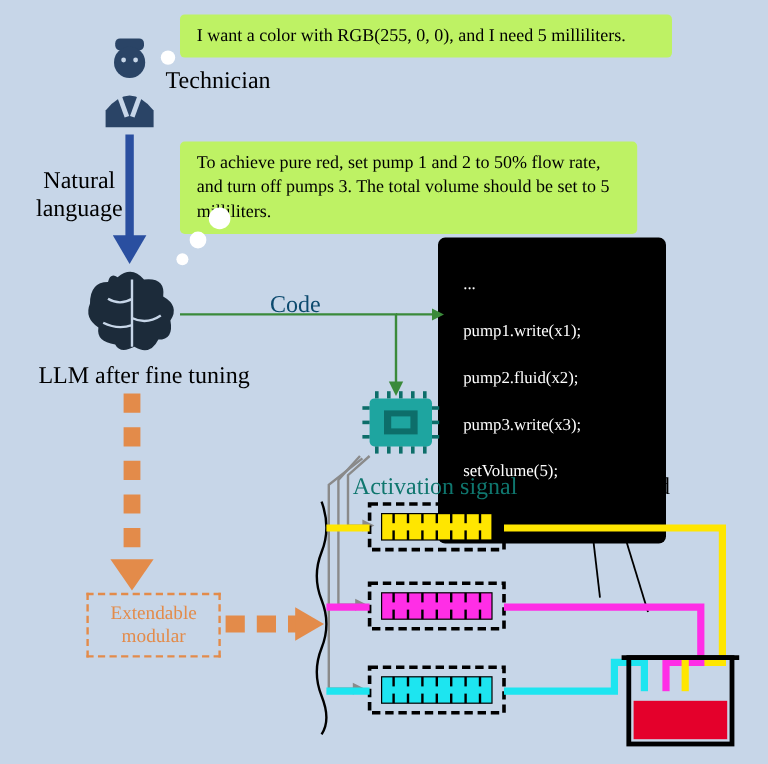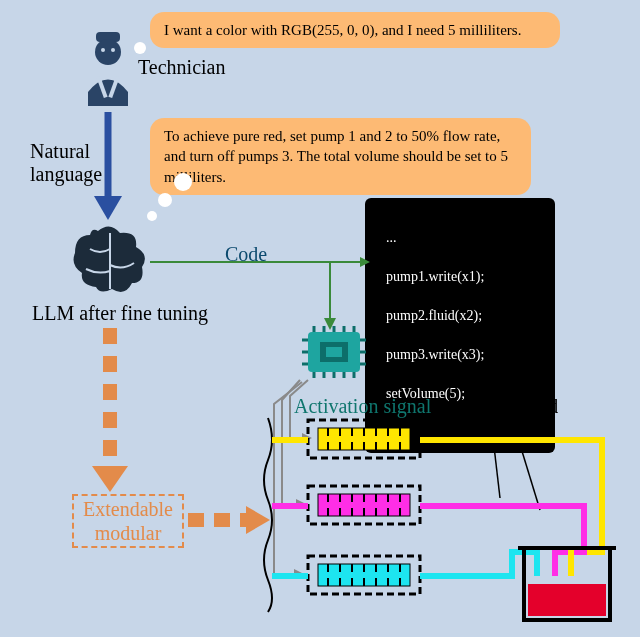--- a/index.html
+++ b/index.html
@@ -1,21 +1,21 @@
 <!DOCTYPE html>
 <html><head>
 <meta charset="utf-8">
 <style>
   * { box-sizing: border-box; margin: 0; padding: 0; }
   body { width: 640px; height: 637px; background: #c7d6e8; font-family: "Times New Roman", serif; position: relative; overflow: hidden; }
-  .bubble { background: #fdba74; border-radius: 14px; padding: 8px 14px; position: absolute; font-size: 15px; line-height: 1.35; }
+  .bubble { background: #bef264; border-radius: 4px; padding: 8px 14px; position: absolute; font-size: 15px; line-height: 1.35; }
   .label { position: absolute; font-size: 20px; color: #000; }
-  .label.center { }
+  .label.center { text-align: center; }
   .codebox { position: absolute; background: #000; color: #fff; font-family: "Times New Roman", serif; font-size: 14px; padding: 10px 14px; border-radius: 6px; line-height: 1.4; white-space: pre; }
-  .ext-box { position: absolute; border: 2px dashed #e38b4a; color: #e38b4a; text-align: center; display: flex; align-items: center; justify-content: center; font-size: 20px; line-height: 1.2; }
+  .ext-box { position: absolute; border: 2px dashed #e38b4a; color: #e38b4a; text-align: center; display: flex; align-items: center; justify-content: center; font-size: 16px; line-height: 1.2; }
   svg { position: absolute; top: 0; left: 0; }
   .pump-outer { stroke: #000; stroke-width: 3; fill: none; stroke-dasharray: 7 4; }
   .pump-inner-y { fill: #ffe600; stroke: #000; stroke-width: 1; }
   .pump-inner-m { fill: #ff2ee6; stroke: #000; stroke-width: 1; }
   .pump-inner-c { fill: #1de5f0; stroke: #000; stroke-width: 1; }
   .tick { stroke: #000; stroke-width: 2; }
 </style>
 </head>
 <body>
 

